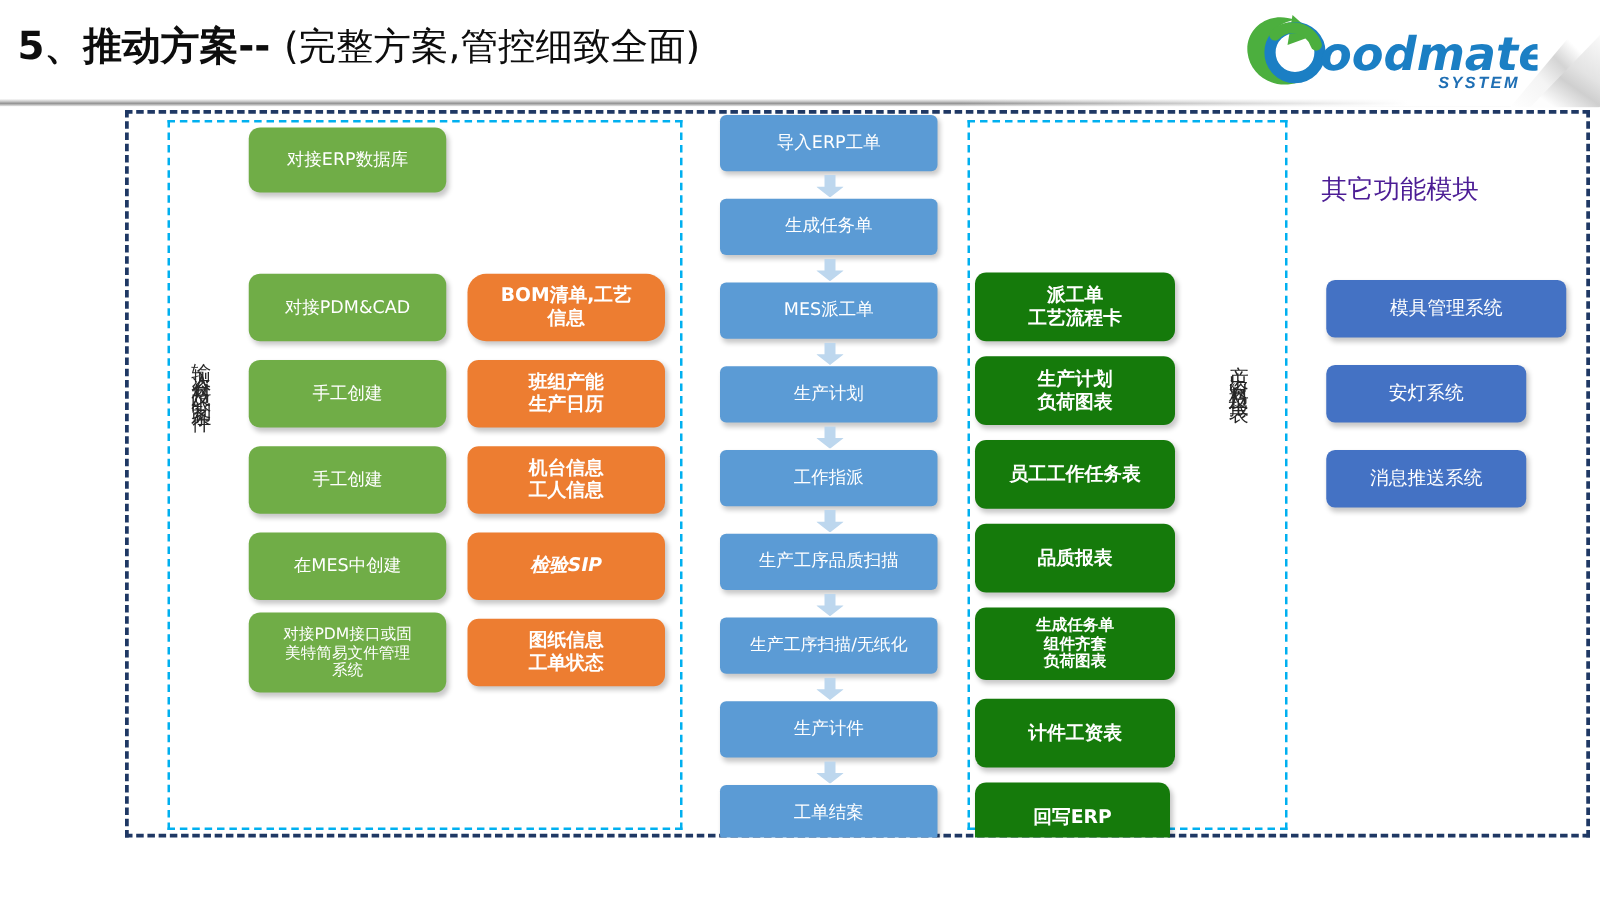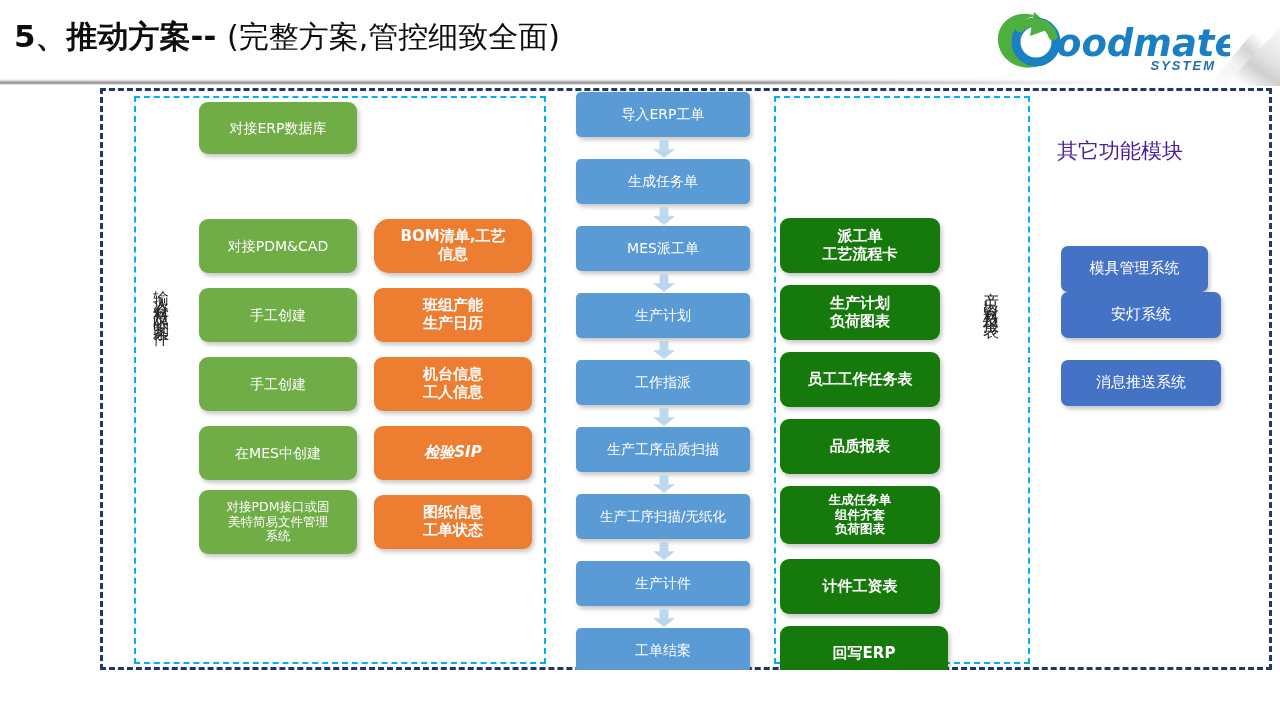--- a/index.html
+++ b/index.html
@@ -216,26 +216,26 @@
     <div class="box dgreen" style="left:680px;top:331px;width:160px;height:55px;">品质报表</div>
 
     <div class="box dgreen small" style="left:680px;top:398px;width:160px;height:58px;flex-direction:column;font-weight:bold;">
       <span>生成任务单</span>
       <span>组件齐套</span>
       <span>负荷图表</span>
     </div>
 
     <div class="box dgreen" style="left:680px;top:471px;width:160px;height:55px;">计件工资表</div>
 
-    <div class="box dgreen" style="left:680px;top:538px;width:168px;height:55px;">回写ERP</div>
+    <div class="box dgreen" style="left:680px;top:538px;width:156px;height:55px;">回写ERP</div>
 
     <div class="vlabel" style="left:880px;top:192px;">产出资料及报表</div>
 
     <div class="section-title" style="left:957px;top:49px;">其它功能模块</div>
 
-    <div class="box mblue" style="left:961px;top:136px;width:147px;height:46px;margin-top:22px;">模具管理系统</div>
+    <div class="box mblue" style="left:961px;top:136px;width:192px;height:46px;">模具管理系统</div>
 
     <div class="box mblue" style="left:961px;top:204px;width:160px;height:46px;">安灯系统</div>
 
     <div class="box mblue" style="left:961px;top:272px;width:160px;height:46px;">消息推送系统</div>
 
   </div>
 </div>
 
 </body></html>

